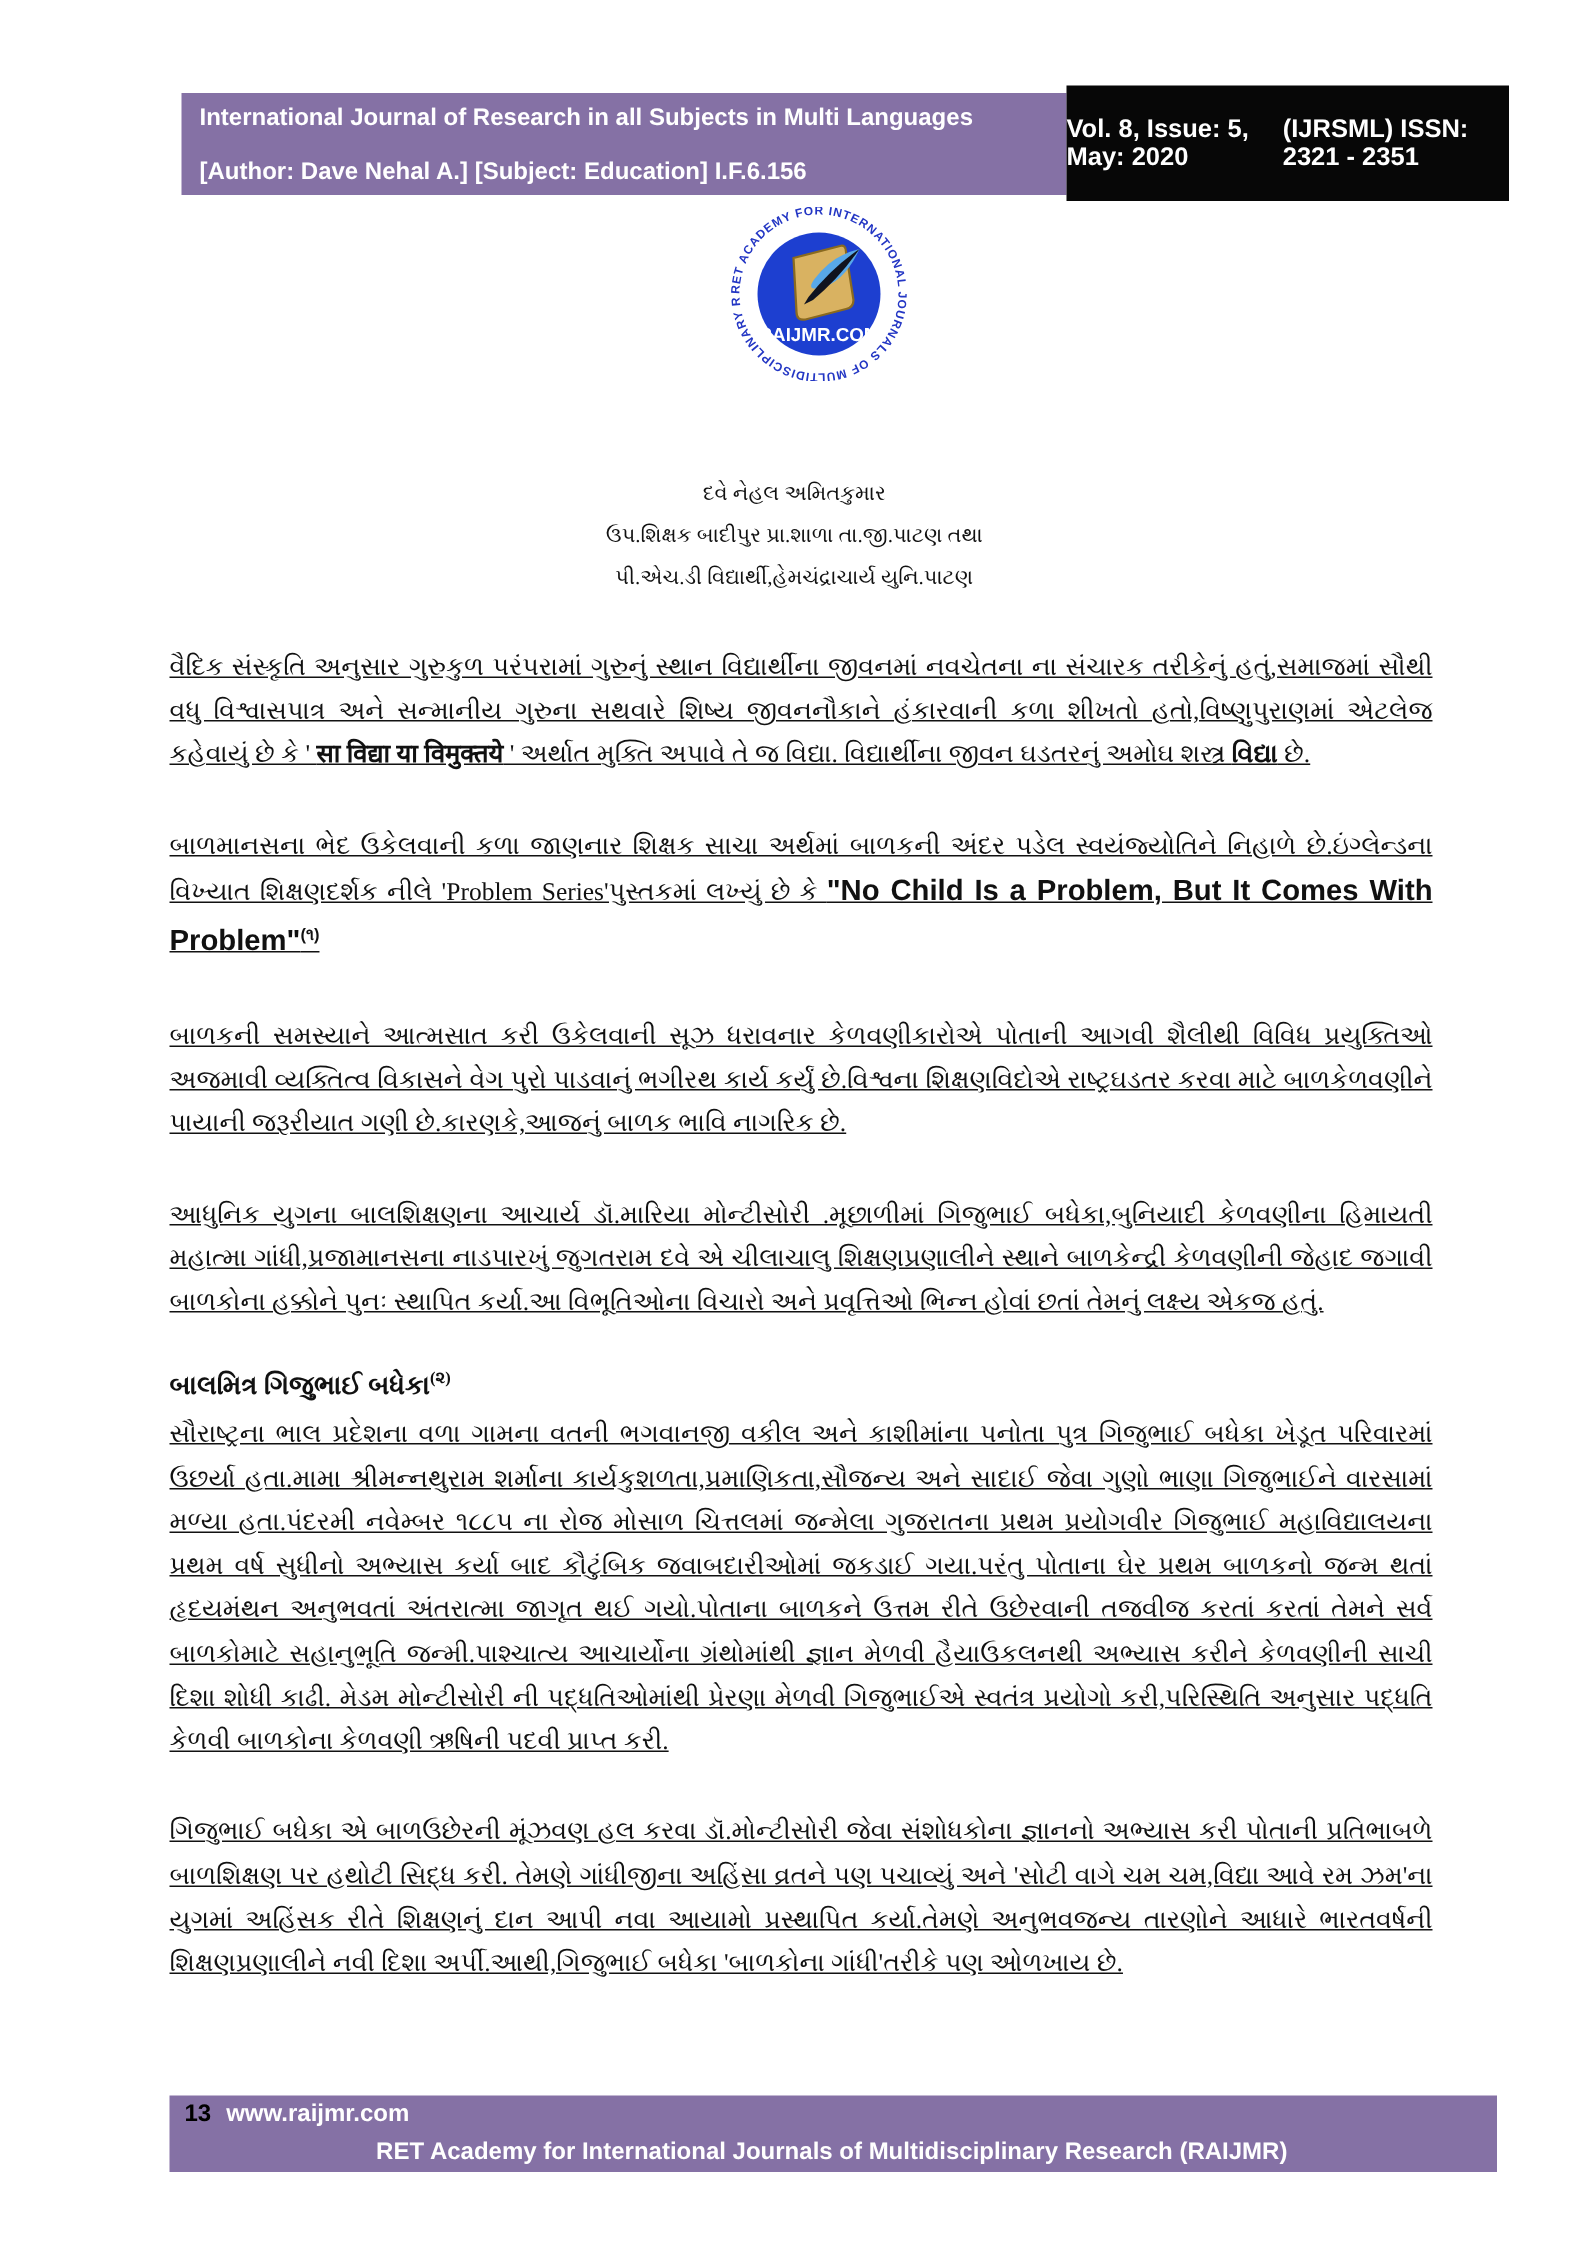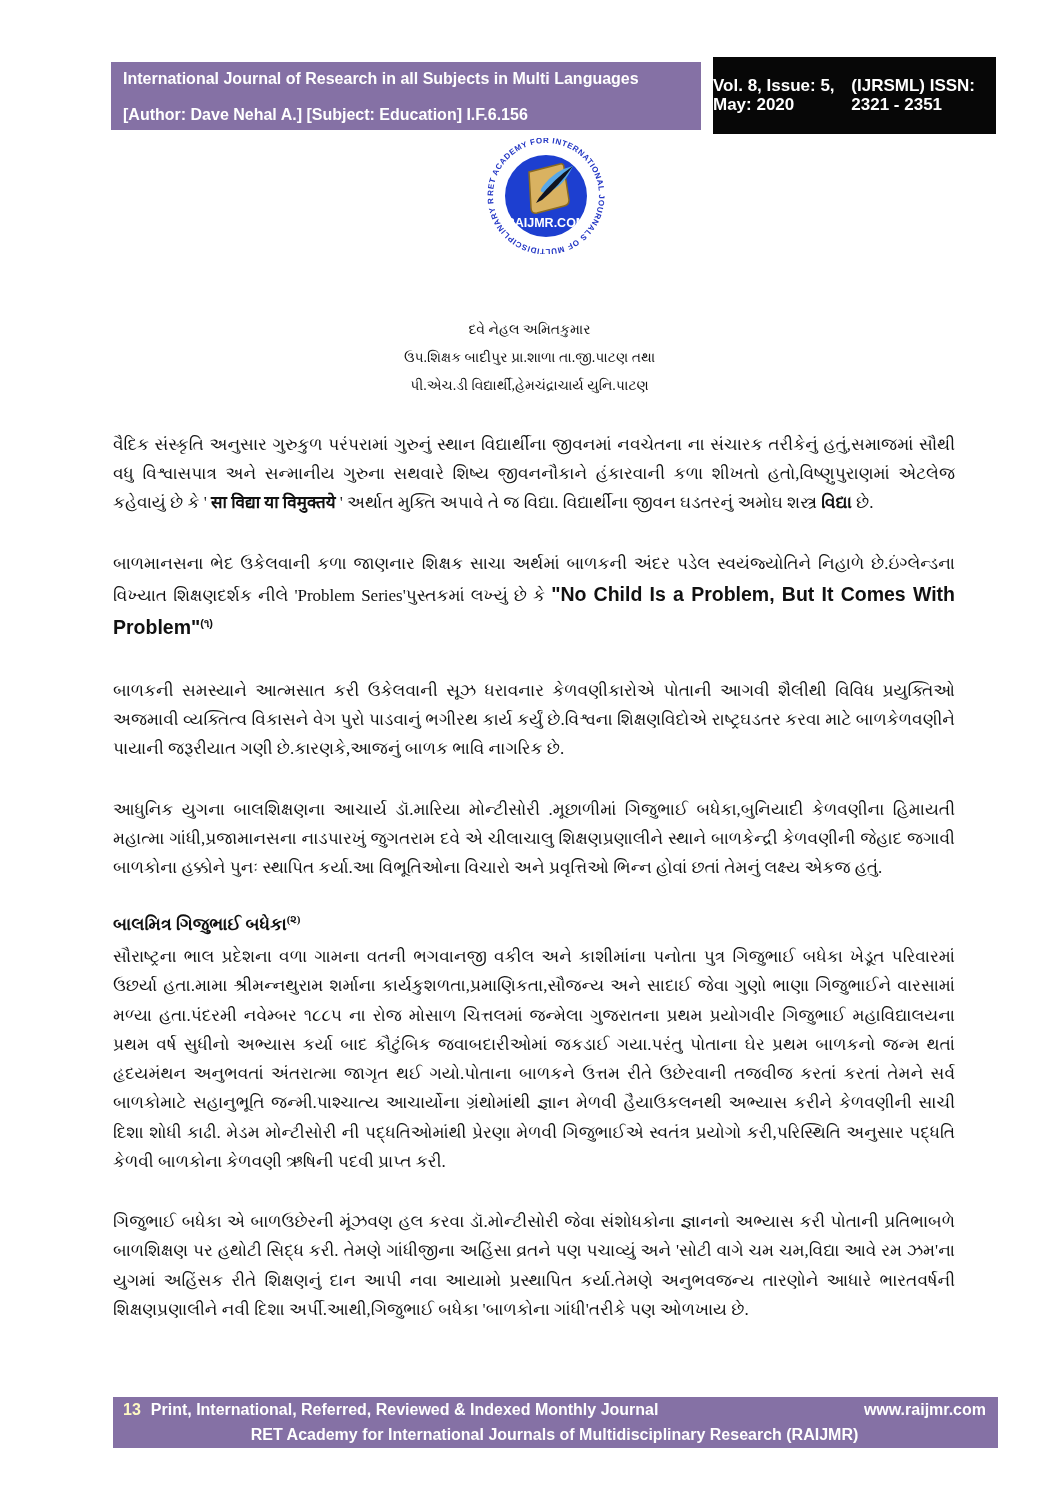--- a/index.html
+++ b/index.html
@@ -8,21 +8,21 @@
     position:relative;
     width:1059px; height:1497px;
     background:#ffffff;
     font-family:"Liberation Serif", serif;
     color:#111;
     overflow:hidden;
     margin:0 auto;
   }
 
   
-  .header { position:absolute; left:111px; top:62px; width:885px; height:68px; display:flex;gap:12px; }
+  .header { position:absolute; left:121px; top:62px; width:885px; height:68px; display:flex; }
   .header-left {
     width:590px; height:68px;
     background:#8571A5;
     color:#fff;
     font-family:"Liberation Sans", sans-serif;
     font-weight:bold; font-size:16px;
     padding:7px 12px 6px 12px;
     display:flex; flex-direction:column; justify-content:space-between;
     line-height:1.2;
   }
@@ -52,38 +52,38 @@
     letter-spacing:.5px;
   }
   .authors {
     position:absolute; top:316px; left:0; right:0;
     text-align:center;
     font-size:14px; line-height:28px;
   }
 
   
   .article-body { position:absolute; top:430px; left:113px; width:842px; font-size:17px; }
-  .body-para { text-align:justify; line-height:1.72; margin-bottom:31px; }
+  .body-para { text-align:justify; line-height:1.72; margin-bottom:31px;text-decoration:underline; }
   .body-heading { font-size:17.5px; font-weight:bold; margin-bottom:7px; text-align:left; }
   .seg-bold { font-weight:bold; }
   .seg-sans { font-family:"Liberation Sans", sans-serif; font-weight:bold; font-size:19.5px; }
   .seg-sup { font-size:11px; vertical-align:super; font-weight:bold; }
 
   
   .footer {
     position:absolute; left:113px; top:1397px; width:885px; height:51px;
     background:#8571A5;
     color:#fff;
     font-family:"Liberation Sans", sans-serif;
     font-weight:bold; font-size:16px;
     padding:4px 12px 4px 10px;
     display:flex; flex-direction:column; justify-content:space-between;
   }
   .footer-line1 { display:flex; align-items:baseline; }
-  .footer-pagenum { color:#fef9c3; margin-right:10px; }
+  .footer-pagenum { color:#000000; margin-right:10px; }
   .footer-text { flex:1; text-align:left; }
   .footer-url { text-align:right; }
   .footer-line2 { text-align:center; }
 </style>
 </head>
 <body>
 
 <div class="page">
 
   <div class="header">
@@ -126,19 +126,18 @@
       <p class="body-para"><span>બાળકની સમસ્યાને આત્મસાત કરી ઉકેલવાની સૂઝ ધરાવનાર કેળવણીકારોએ પોતાની આગવી શૈલીથી વિવિધ પ્રયુક્તિઓ અજમાવી વ્યક્તિત્વ વિકાસને વેગ પુરો પાડવાનું ભગીરથ કાર્ય કર્યું છે.વિશ્વના શિક્ષણવિદોએ રાષ્ટ્રઘડતર કરવા માટે બાળકેળવણીને પાયાની જરૂરીયાત ગણી છે.કારણકે,આજનું બાળક ભાવિ નાગરિક છે.</span></p>
       <p class="body-para"><span>આધુનિક યુગના બાલશિક્ષણના આચાર્ય ડૉ.મારિયા મોન્ટીસોરી .મૂછાળીમાં ગિજુભાઈ બધેકા,બુનિયાદી કેળવણીના હિમાયતી મહાત્મા ગાંધી,પ્રજામાનસના નાડપારખું જુગતરામ દવે એ ચીલાચાલુ શિક્ષણપ્રણાલીને સ્થાને બાળકેન્દ્રી કેળવણીની જેહાદ જગાવી બાળકોના હક્કોને પુનઃ સ્થાપિત કર્યા.આ વિભૂતિઓના વિચારો અને પ્રવૃત્તિઓ ભિન્ન હોવાં છતાં તેમનું લક્ષ્ય એકજ હતું.</span></p>
       <h3 class="body-heading"><span class="seg-bold">બાલમિત્ર ગિજુભાઈ બધેકા</span><span class="seg-bold seg-sup">(૨)</span></h3>
       <p class="body-para"><span>સૌરાષ્ટ્રના ભાલ પ્રદેશના વળા ગામના વતની ભગવાનજી વકીલ અને કાશીમાંના પનોતા પુત્ર ગિજુભાઈ બધેકા ખેડૂત પરિવારમાં ઉછર્યા હતા.મામા શ્રીમન્નથુરામ શર્માના કાર્યકુશળતા,પ્રમાણિકતા,સૌજન્ય અને સાદાઈ જેવા ગુણો ભાણા ગિજુભાઈને વારસામાં મળ્યા હતા.પંદરમી નવેમ્બર ૧૮૮૫ ના રોજ મોસાળ ચિત્તલમાં જન્મેલા ગુજરાતના પ્રથમ પ્રયોગવીર ગિજુભાઈ મહાવિદ્યાલયના પ્રથમ વર્ષ સુધીનો અભ્યાસ કર્યા બાદ કૌટુંબિક જવાબદારીઓમાં જકડાઈ ગયા.પરંતુ પોતાના ઘેર પ્રથમ બાળકનો જન્મ થતાં  હૃદયમંથન અનુભવતાં અંતરાત્મા જાગૃત થઈ ગયો.પોતાના બાળકને ઉત્તમ રીતે ઉછેરવાની તજવીજ કરતાં કરતાં તેમને સર્વ બાળકોમાટે સહાનુભૂતિ જન્મી.પાશ્ચાત્ય આચાર્યોના ગ્રંથોમાંથી જ્ઞાન મેળવી હૈયાઉકલનથી અભ્યાસ કરીને કેળવણીની સાચી દિશા શોધી કાઢી. મેડમ મોન્ટીસોરી ની પદ્ધતિઓમાંથી પ્રેરણા મેળવી ગિજુભાઈએ સ્વતંત્ર પ્રયોગો કરી,પરિસ્થિતિ અનુસાર પદ્ધતિ કેળવી બાળકોના કેળવણી ઋષિની પદવી પ્રાપ્ત કરી.</span></p>
       <p class="body-para"><span>ગિજુભાઈ બધેકા એ બાળઉછેરની મૂંઝવણ હલ કરવા ડૉ.મોન્ટીસોરી  જેવા સંશોધકોના જ્ઞાનનો અભ્યાસ કરી પોતાની પ્રતિભાબળે બાળશિક્ષણ પર હથોટી સિદ્ધ કરી. તેમણે ગાંધીજીના અહિંસા વ્રતને પણ પચાવ્યું અને 'સોટી વાગે ચમ ચમ,વિદ્યા આવે રમ ઝમ'ના યુગમાં અહિંસક રીતે શિક્ષણનું દાન આપી નવા આયામો પ્રસ્થાપિત કર્યા.તેમણે અનુભવજન્ય તારણોને આધારે ભારતવર્ષની શિક્ષણપ્રણાલીને નવી દિશા અર્પી.આથી,ગિજુભાઈ બધેકા 'બાળકોના ગાંધી'તરીકે પણ ઓળખાય છે.</span></p>
     </div>
 
   <div class="footer">
     <div class="footer-line1">
       <span class="footer-pagenum">13</span>
-      <span class="footer-text">Print, International, Referred,  Reviewed &amp; Indexed Monthly Journal</span>
       <span class="footer-url">www.raijmr.com</span>
     </div>
     <div class="footer-line2">RET Academy for International Journals of Multidisciplinary Research (RAIJMR)</div>
   </div>
 
 </div>
 
 </body></html>

